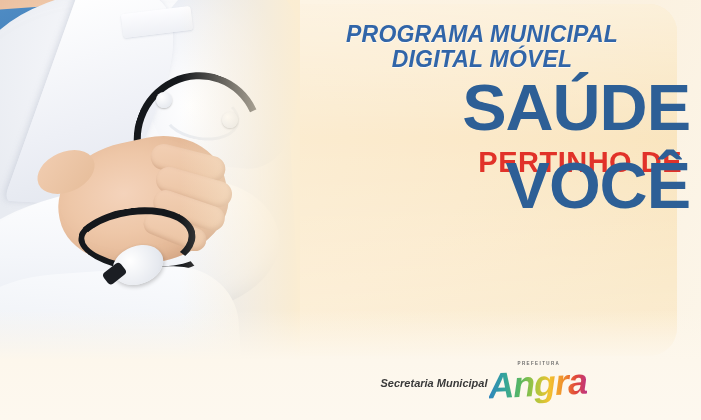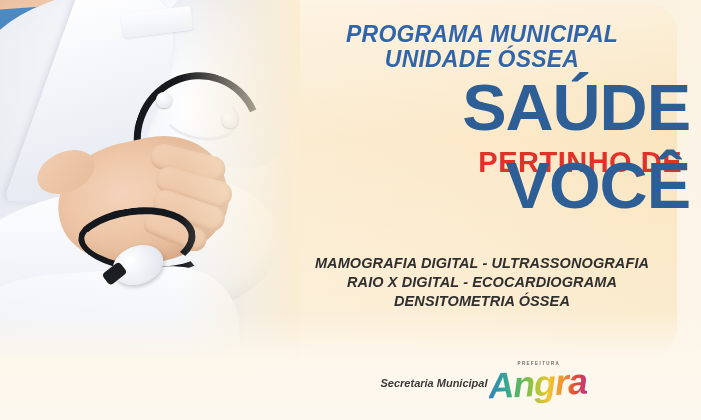--- a/index.html
+++ b/index.html
@@ -284,34 +284,29 @@
     <div class="steth-tube"></div>
     <div class="steth steth-loop2"></div>
     <div class="ph-arm2"></div>
     <div class="steth-chest"></div>
   </div>
 
   <div class="content">
 
     <div class="kicker">
       <span>PROGRAMA MUNICIPAL</span>
-      <span class="l2">UNIDADE ÓSSEA</span>
+      <span class="l2">DIGITAL MÓVEL</span>
     </div>
 
     <div class="big-wrap">
       <div class="saude">SAÚDE</div>
       <div class="pertinho">PERTINHO DE</div>
       <div class="voce">VOCÊ</div>
     </div>
 
-    <div class="services">
-      <span>MAMOGRAFIA DIGITAL - ULTRASSONOGRAFIA</span>
-      <span>RAIO X DIGITAL - ECOCARDIOGRAMA</span>
-      <span>DENSITOMETRIA ÓSSEA</span>
-    </div>
 
   </div>
 
   <div class="bg-bottom-fade"></div>
 
   <div class="footer">
     <div class="secretaria">
       <span>Secretaria Municipal</span>
     </div>
     <div class="angra">

